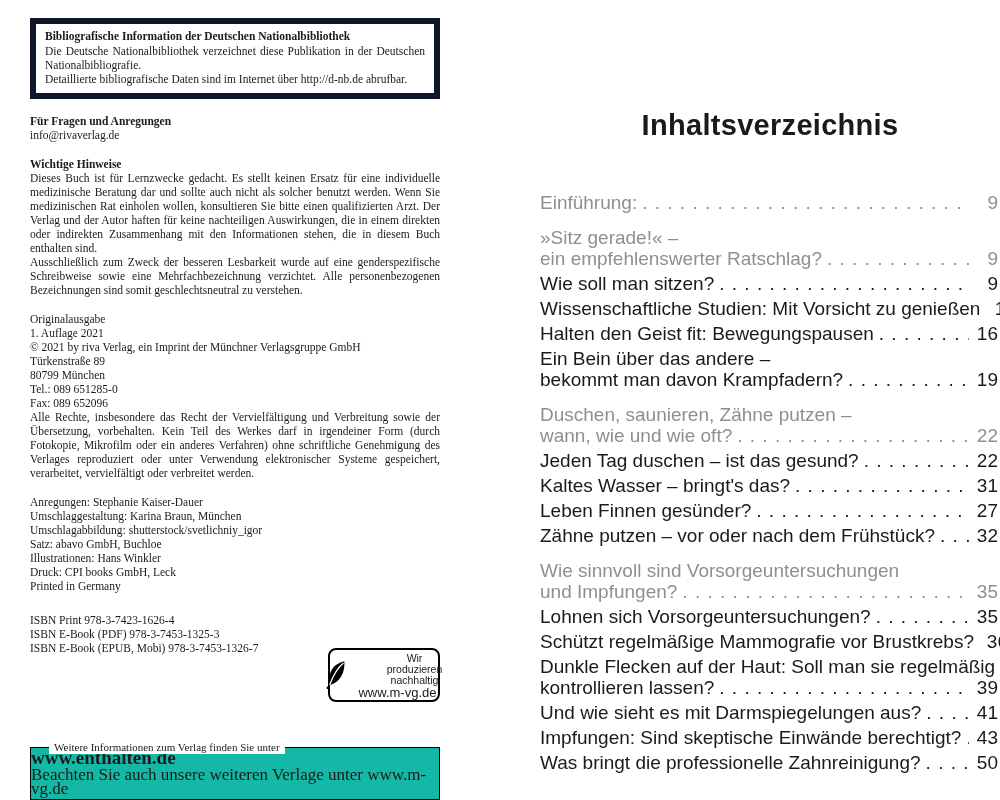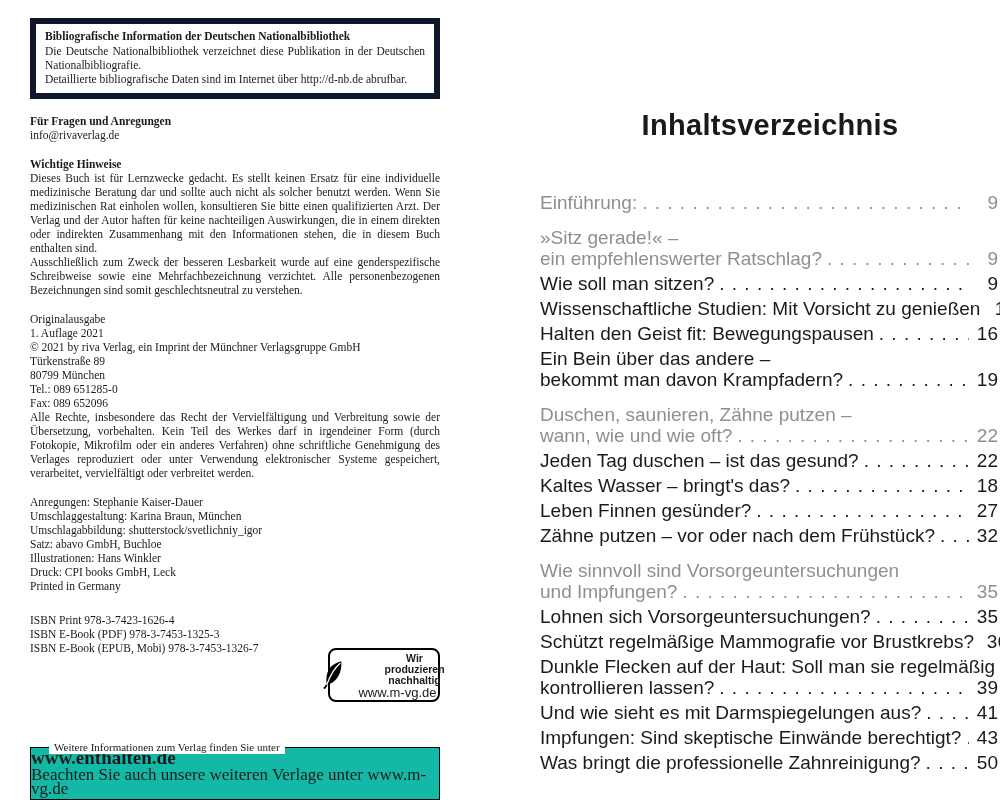--- a/index.html
+++ b/index.html
@@ -20,21 +20,21 @@
   .lines div { margin:0; }
   .isbn-block { margin-top:20px; }
 
   .badge {
     position:absolute; top:630px; right:0; width:112px; height:54px;
     border:2px solid #000; border-radius:8px; background:#fff;
     display:flex; align-items:center; justify-content:center; gap:5px; box-sizing:border-box;
   }
   .badge svg { width:22px; height:30px; flex:0 0 auto; }
   .badge-text { text-align:center; font-family:"Liberation Sans", sans-serif; }
-  .badge-line { font-weight:bold; font-size:10.5px; line-height:11px;padding-left:34px; }
+  .badge-line { font-weight:normal; font-size:10.5px; line-height:11px;padding-left:34px; }
   .badge-url { font-size:13px; line-height:9px; margin-top:2px; }
 
   .footer-box {
     position:absolute; left:0; right:0; bottom:0; height:51px;
     border:1px solid #000; background:#14b8a6;
   }
   .footer-legend {
     position:absolute; top:-8px; left:18px; background:#fff; padding:0 5px;
     font-size:11px; line-height:14px;
   }
@@ -199,21 +199,21 @@
           <div class="toc-last">
             <span class="toc-text">Jeden Tag duschen – ist das gesund?</span>
             <span class="leader"></span>
             <span class="toc-page">22</span>
           </div>
         </div>
         <div class="toc-entry entry">
           <div class="toc-last">
             <span class="toc-text">Kaltes Wasser – bringt's das?</span>
             <span class="leader"></span>
-            <span class="toc-page">18</span>
+            <span class="toc-page">31</span>
           </div>
         </div>
         <div class="toc-entry entry">
           <div class="toc-last">
             <span class="toc-text">Leben Finnen gesünder?</span>
             <span class="leader"></span>
             <span class="toc-page">27</span>
           </div>
         </div>
         <div class="toc-entry entry">

